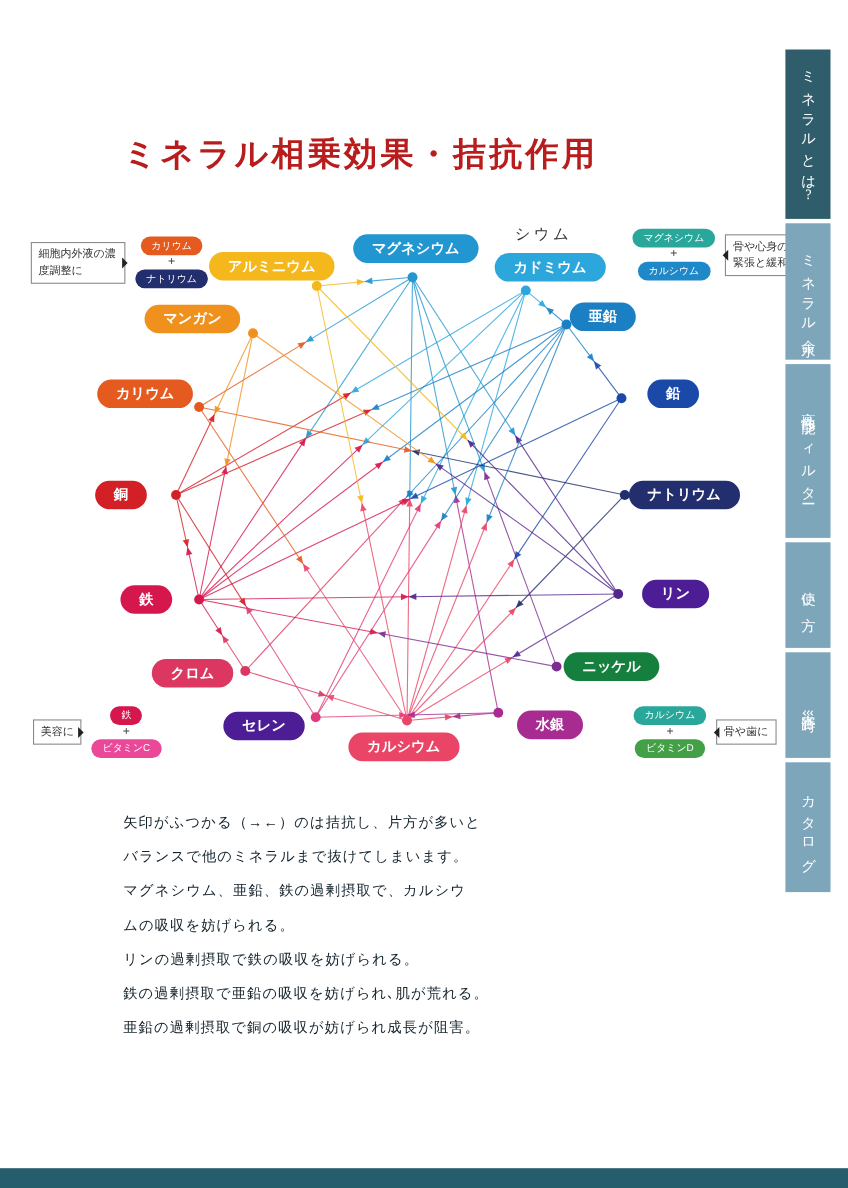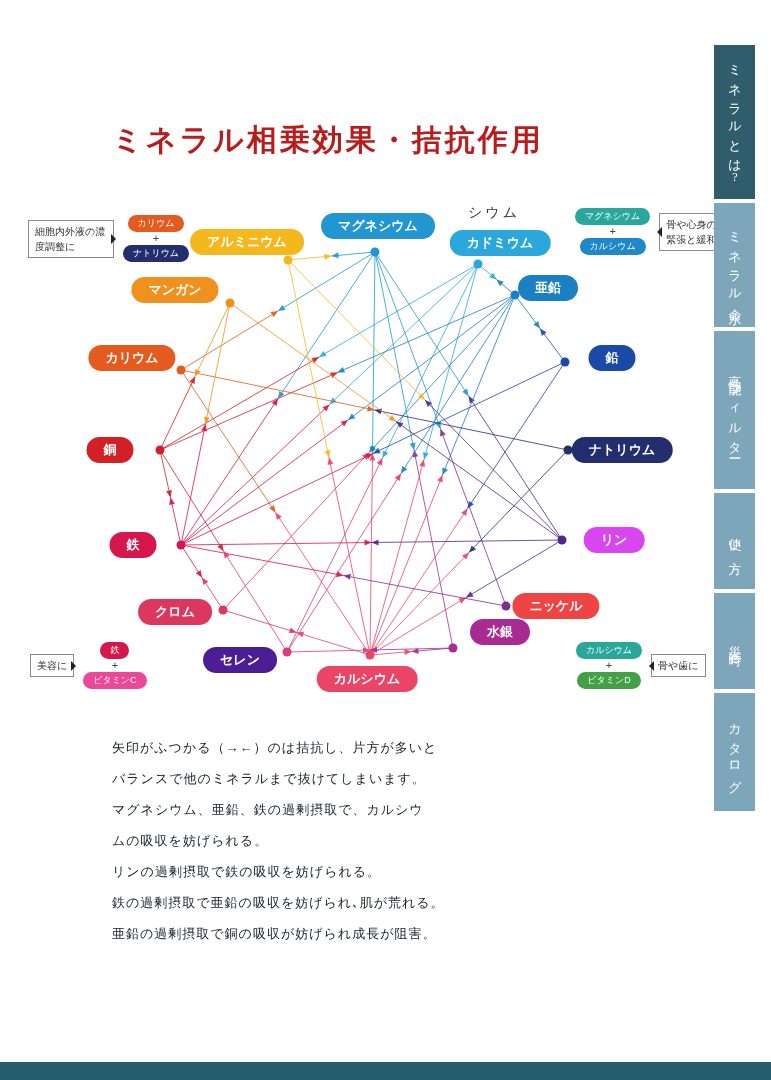--- a/index.html
+++ b/index.html
@@ -247,25 +247,25 @@
   <div class="node" style="left: 353px; top: 26px; background: rgb(33, 150, 208);">マグネシウム</div>
       <div class="dot" style="left: 350px; top: 52px; background: rgb(33, 150, 208);"></div>
       <div class="node" style="left: 475px; top: 43px; background: rgb(43, 167, 220);">カドミウム</div>
       <div class="dot" style="left: 453px; top: 64px; background: rgb(43, 167, 220);"></div>
       <div class="node" style="left: 523px; top: 88px; background: rgb(27, 127, 196);">亜鉛</div>
       <div class="dot" style="left: 490px; top: 95px; background: rgb(27, 127, 196);"></div>
       <div class="node" style="left: 587px; top: 158px; background: rgb(27, 73, 168);">鉛</div>
       <div class="dot" style="left: 540px; top: 162px; background: rgb(27, 73, 168);"></div>
       <div class="node" style="left: 597px; top: 250px; background: rgb(35, 46, 110);">ナトリウム</div>
       <div class="dot" style="left: 543px; top: 250px; background: rgb(35, 46, 110);"></div>
-      <div class="node" style="left: 589px; top: 340px; background: #d946ef;">リン</div>
+      <div class="node" style="left: 589px; top: 340px; background: #4c1d95;">リン</div>
       <div class="dot" style="left: 537px; top: 340px; background: rgb(83, 38, 142);"></div>
-      <div class="node" style="left: 531px; top: 406px; background: #ef4444;">ニッケル</div>
+      <div class="node" style="left: 531px; top: 406px; background: #15803d;">ニッケル</div>
       <div class="dot" style="left: 481px; top: 406px; background: rgb(124, 45, 145);"></div>
-      <div class="node" style="left: 475px; top: 432px; background: rgb(167, 43, 144);">水銀</div>
+      <div class="node" style="left: 475px; top: 459px; background: rgb(167, 43, 144);">水銀</div>
       <div class="dot" style="left: 428px; top: 448px; background: rgb(167, 43, 144);"></div>
       <div class="node" style="left: 342px; top: 479px; background: rgb(234, 69, 103);">カルシウム</div>
       <div class="dot" style="left: 345px; top: 455px; background: rgb(234, 69, 103);"></div>
       <div class="node" style="left: 215px; top: 460px; background: #4c1d95;">セレン</div>
       <div class="dot" style="left: 262px; top: 452px; background: rgb(225, 58, 122);"></div>
       <div class="node" style="left: 150px; top: 412px; background: rgb(220, 55, 96);">クロム</div>
       <div class="dot" style="left: 198px; top: 410px; background: rgb(220, 55, 96);"></div>
       <div class="node" style="left: 108px; top: 345px; background: rgb(213, 23, 78);">鉄</div>
       <div class="dot" style="left: 156px; top: 345px; background: rgb(213, 23, 78);"></div>
       <div class="node" style="left: 85px; top: 250px; background: rgb(211, 32, 39);">銅</div>

